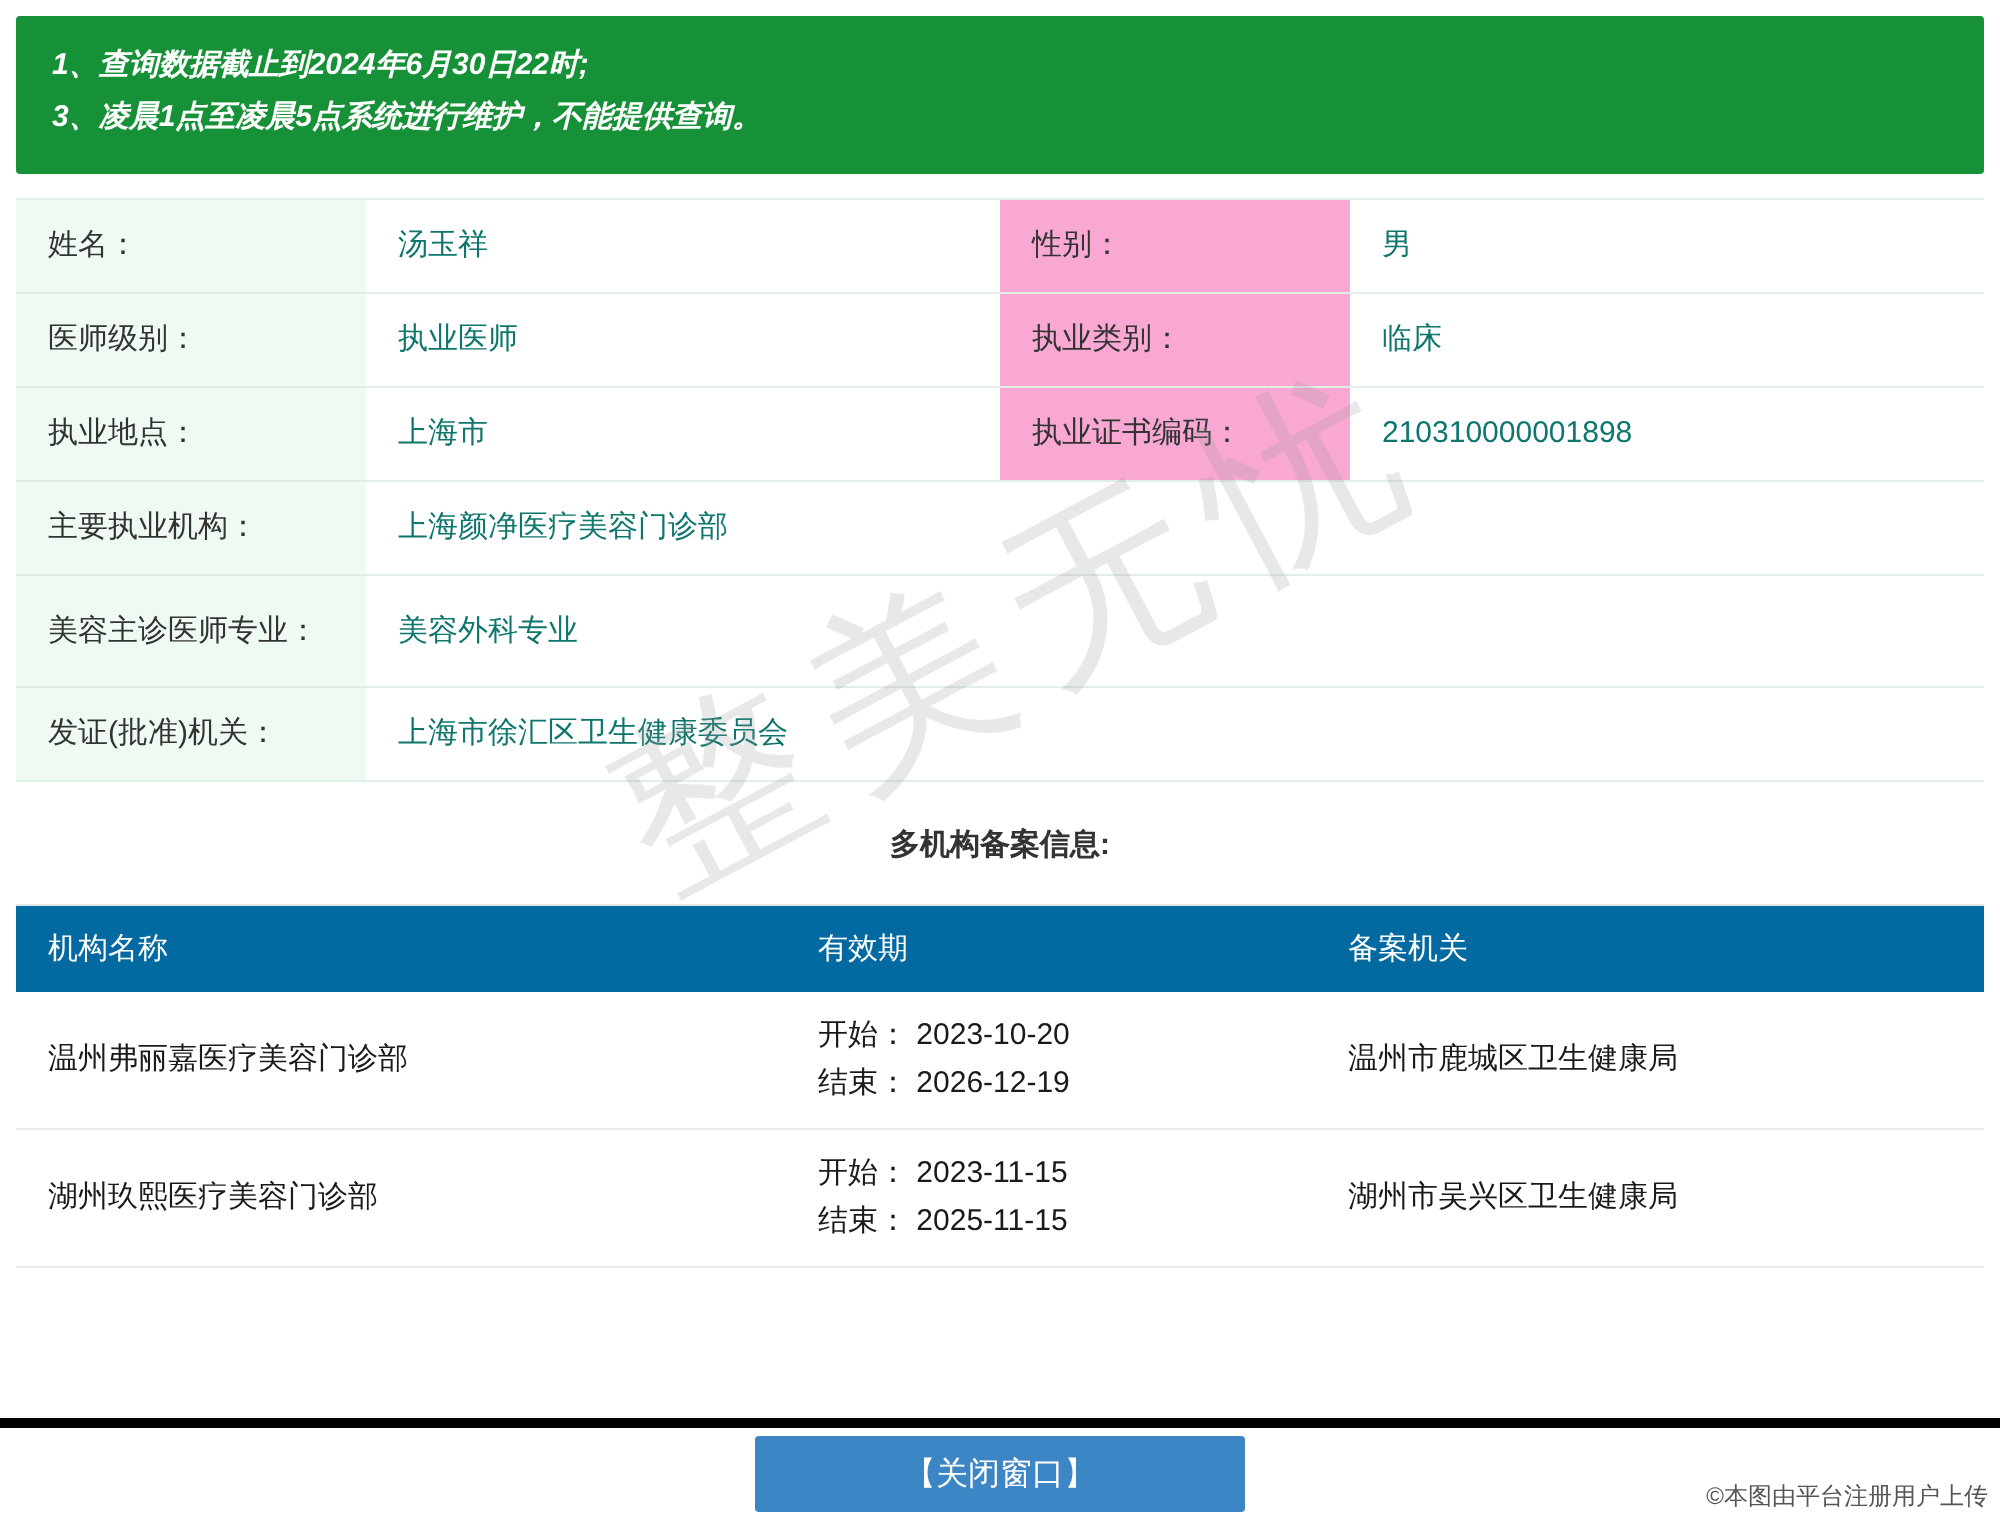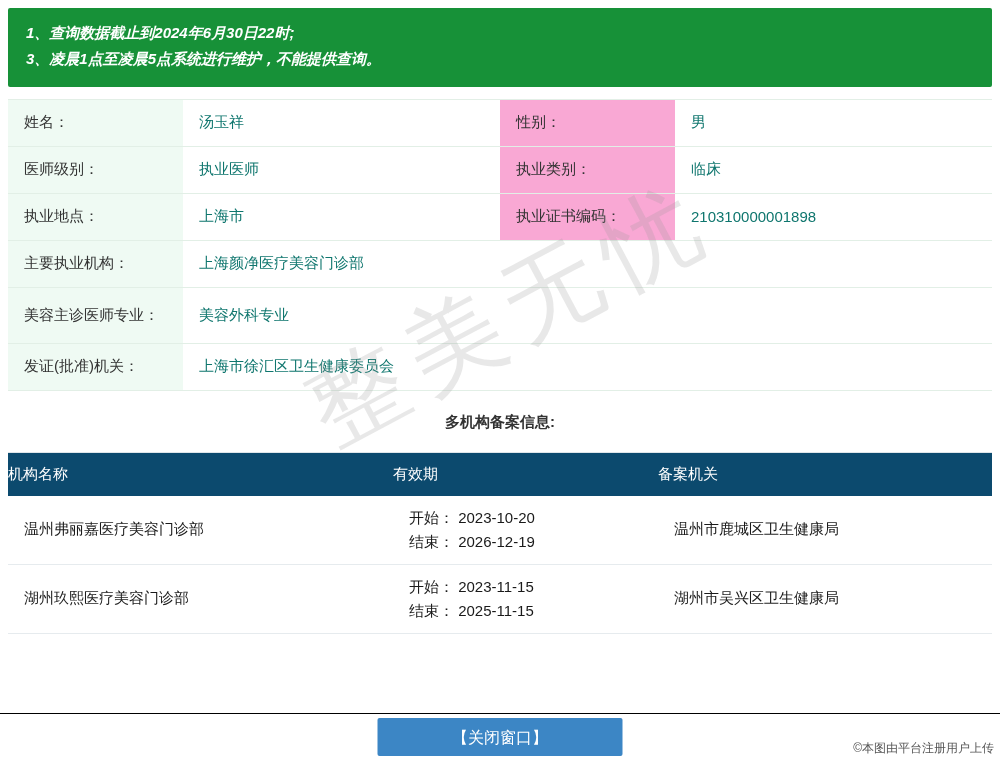--- a/index.html
+++ b/index.html
@@ -86,25 +86,25 @@
   .rec-wrap {
     margin: 0 8px;
     border-top: 1px solid #dfe6ea;
   }
   .rec-table {
     border-collapse: collapse;
     width: 100%;
     table-layout: fixed;
   }
   .rec-table th {
-    background: #0c4a6e;
+    background: #0369a1;
     color: #ffffff;
     font-weight: normal;
     text-align: left;
-    padding: 12px 0;
+    padding: 12px 16px;
     font-size: 15px;
     height: 42px;
     box-sizing: border-box;
   }
   .rec-table td {
     padding: 10px 16px;
     font-size: 15px;
     color: #1a1a1a;
     border-bottom: 1px solid #e6ebee;
     vertical-align: middle;
@@ -132,21 +132,21 @@
   }
 
   
   .footer {
     position: absolute;
     left: 0;
     right: 0;
     bottom: 0;
     height: 48px;
     background: #ffffff;
-    border-top: 1px solid #000000;
+    border-top: 5px solid #000000;
   }
   .close-btn {
     position: absolute;
     left: 50%;
     transform: translateX(-50%);
     top: 4px;
     width: 245px;
     height: 38px;
     line-height: 38px;
     text-align: center;

